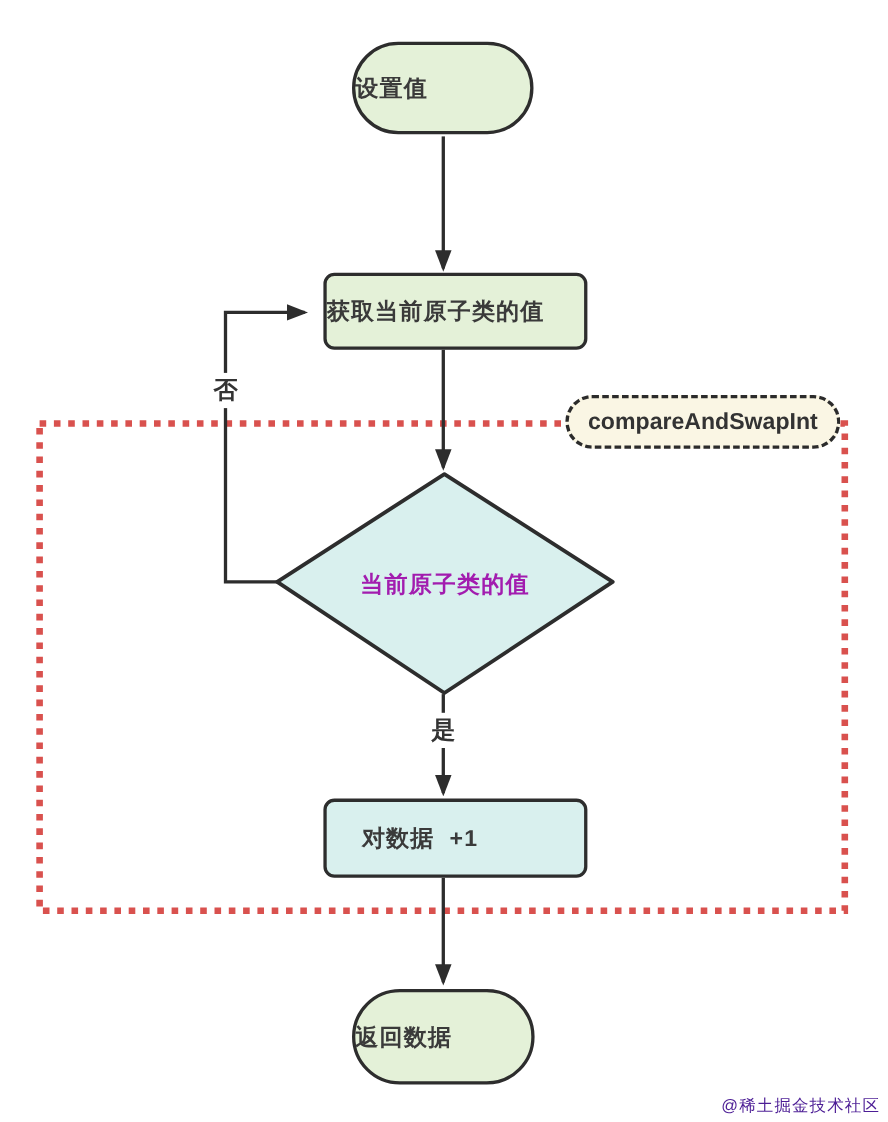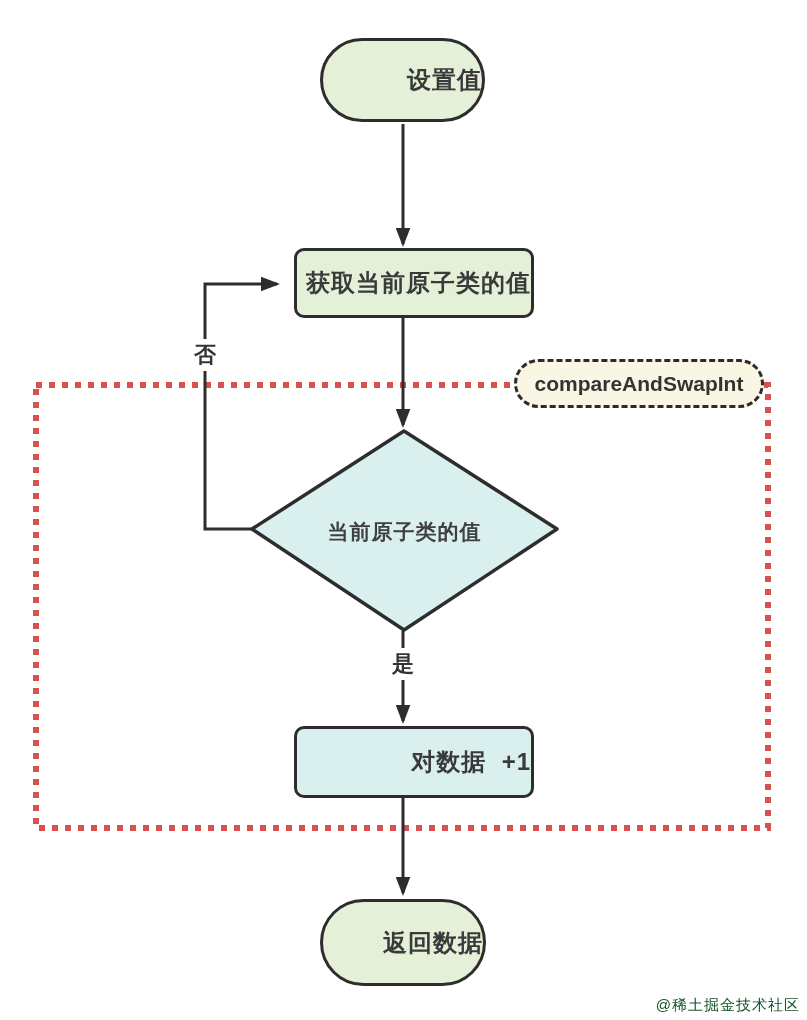--- a/index.html
+++ b/index.html
@@ -6,64 +6,64 @@
   .canvas{
     position:relative;
     width:807px;height:1020px;
     background:#ffffff;
     overflow:hidden;
     font-family:"Liberation Sans","DejaVu Sans",sans-serif;
   }
   .layer{position:absolute;left:0;top:0;}
   .node{
     position:absolute;
-    display:flex;align-items:center;justify-content:flex-end;
+    display:flex;align-items:center;justify-content:flex-start;
     border:3px solid #2d2d2d;
     color:#3a3a3a;
-    font-size:24px;font-weight:600;
+    font-size:21px;font-weight:600;
     letter-spacing:1px;
     box-sizing:border-box;
     white-space:pre;
     text-align:center;
   }
   .green{background:#e4f1d8;}
-  .cyan{background:#d9f0ee;}
+  .cyan{background:#d9f0ee;padding-left:32px;}
   .pill{border-radius:46px;}
   .box{border-radius:10px;margin-left:11px;}
   .node-start{left:320px;top:38px;width:165px;height:84px;}
   .node-get{left:283px;top:248px;width:240px;height:70px;}
   .node-increment{left:283px;top:726px;width:240px;height:72px;}
   .node-end{left:320px;top:899px;width:166px;height:87px;}
   .annotation{
     position:absolute;left:514px;top:359px;width:250px;height:49px;
     display:flex;align-items:center;justify-content:center;
     background:#faf6e4;
     border:3px dashed #2b2b2b;border-radius:30px;
     color:#333333;font-size:21px;font-weight:600;
     box-sizing:border-box;
   }
   .decision-text{
     position:absolute;left:252px;top:432px;width:305px;height:198px;
     display:flex;flex-direction:row;align-items:center;justify-content:center;
-    color:#404040;font-size:21px;font-weight:600;line-height:33px;
+    color:#a21caf;font-size:21px;font-weight:600;line-height:33px;
     letter-spacing:1px;
     pointer-events:none;
   }
   .edge-label{
     position:absolute;
     transform:translate(-50%,-50%);
     background:#ffffff;
     color:#333333;font-size:22px;font-weight:600;
     padding:1px 3px;
   }
   .label-no{left:205px;top:355px;}
   .label-yes{left:403px;top:664px;}
   .watermark{
     position:absolute;right:7px;bottom:5px;
-    color:#14532d;font-size:15px;letter-spacing:1px;
+    color:#4c1d95;font-size:15px;letter-spacing:1px;
   }
 </style>
 </head>
 <body>
 
 <div class="canvas">
 
   <svg class="layer" width="807" height="1020" viewBox="0 0 807 1020">
     <defs>
       <marker id="arrowhead" markerWidth="6.5" markerHeight="5" refX="5.5" refY="2.5" orient="auto">

